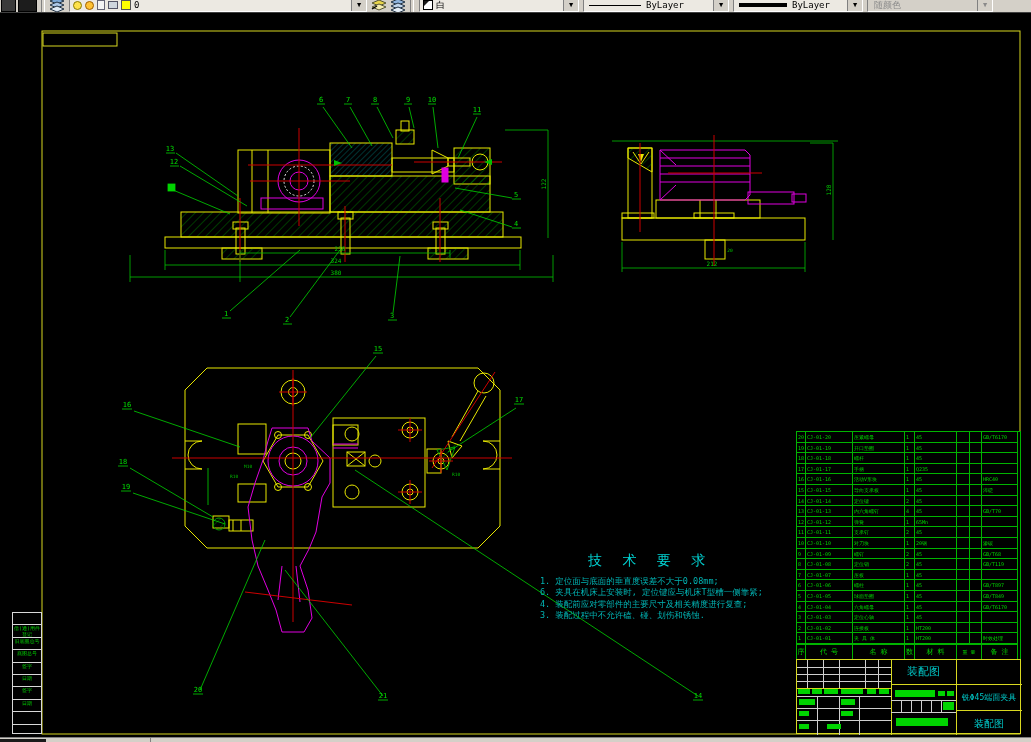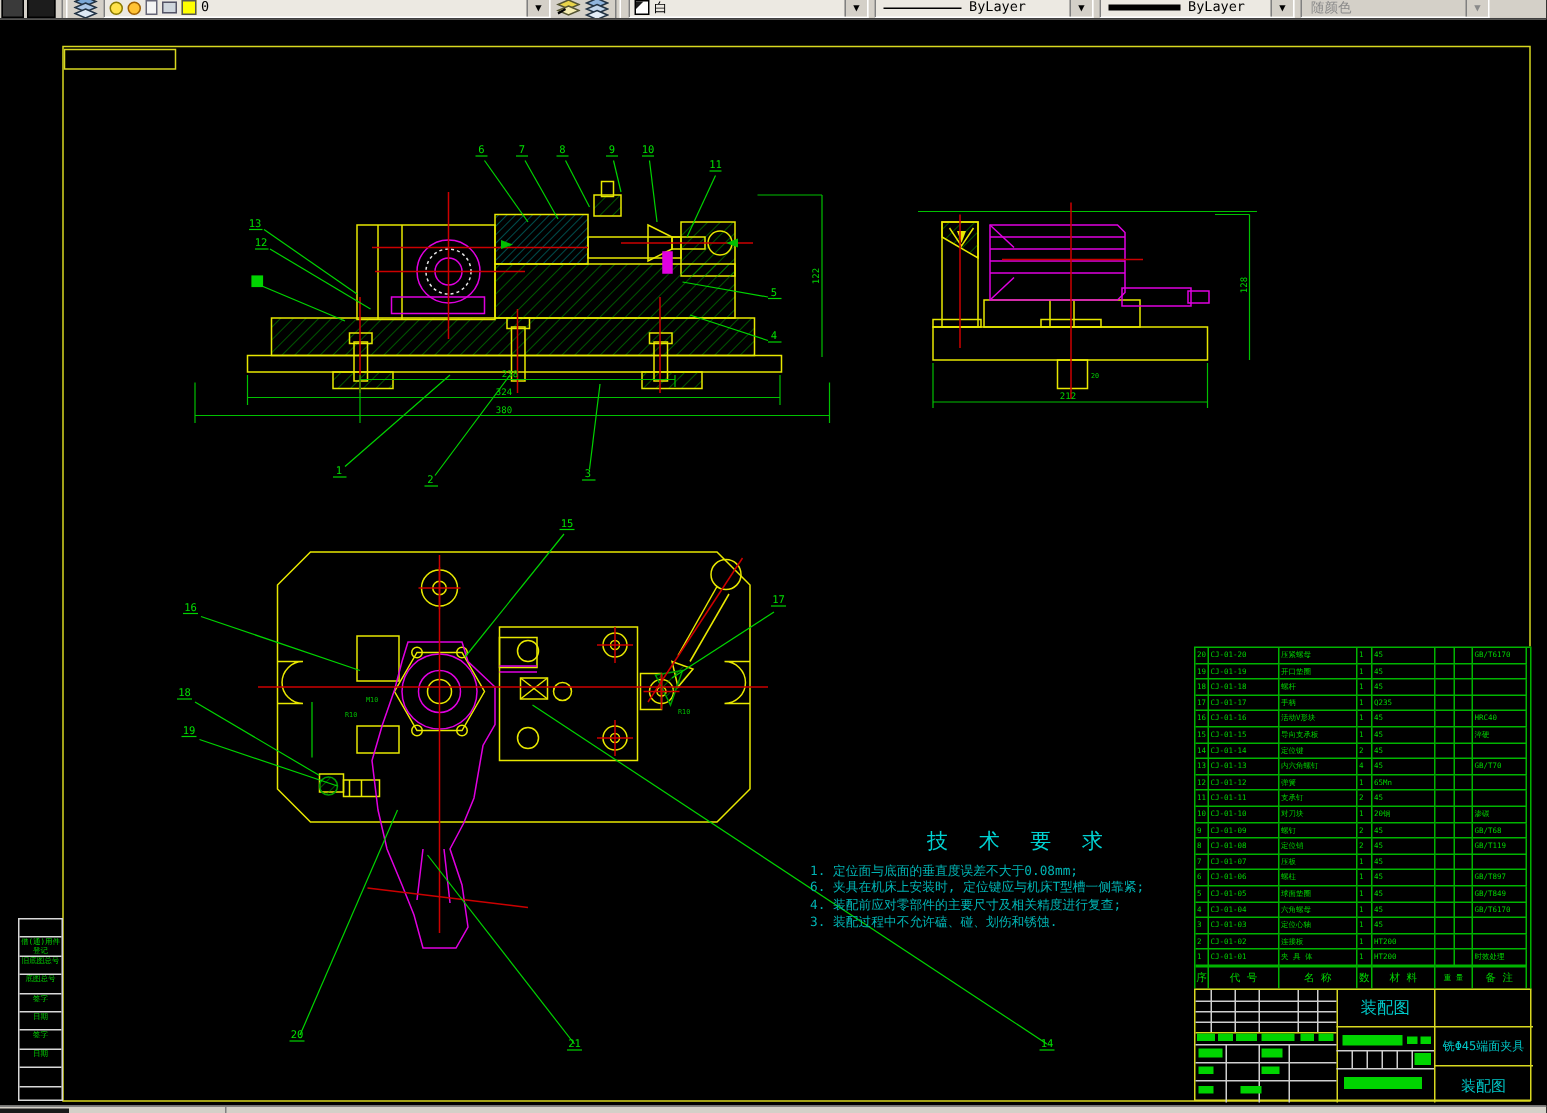--- a/index.html
+++ b/index.html
@@ -27,21 +27,21 @@
 
   
   .bottombar{position:absolute;left:0;top:737px;width:1031px;height:5px;
     background:#d4d0c8;border-top:1px solid #808080;box-sizing:border-box;}
   .bottombar .tabstub{position:absolute;left:0;top:1px;width:46px;height:4px;background:#1a1a1a;}
   .bottombar .divider{position:absolute;left:150px;top:0;width:1px;height:5px;background:#808080;}
 
   
   .cadtext{position:absolute;color:#00c8c8;font-family:"DejaVu Sans Mono",monospace;}
   .tech-req{left:540px;top:552px;width:245px;}
-  .tech-title{font-size:14px;letter-spacing:6px;color:#00d2d2;margin-left:78px;margin-bottom:6px;}
+  .tech-title{font-size:14px;letter-spacing:6px;color:#00d2d2;margin-left:48px;margin-bottom:6px;}
   .tech-line{font-size:8.5px;line-height:11.4px;white-space:nowrap;color:#00b4b4;}
 
   
   .margin-table{position:absolute;left:12px;top:612px;width:30px;height:122px;
     border:1px solid #d8d8d8;box-sizing:border-box;}
   .margin-row{height:12.4px;border-bottom:1px solid #d8d8d8;box-sizing:border-box;
     overflow:hidden;color:#00d400;font-size:5px;line-height:6px;text-align:center;
     font-family:"DejaVu Sans Mono",monospace;}
 
   

